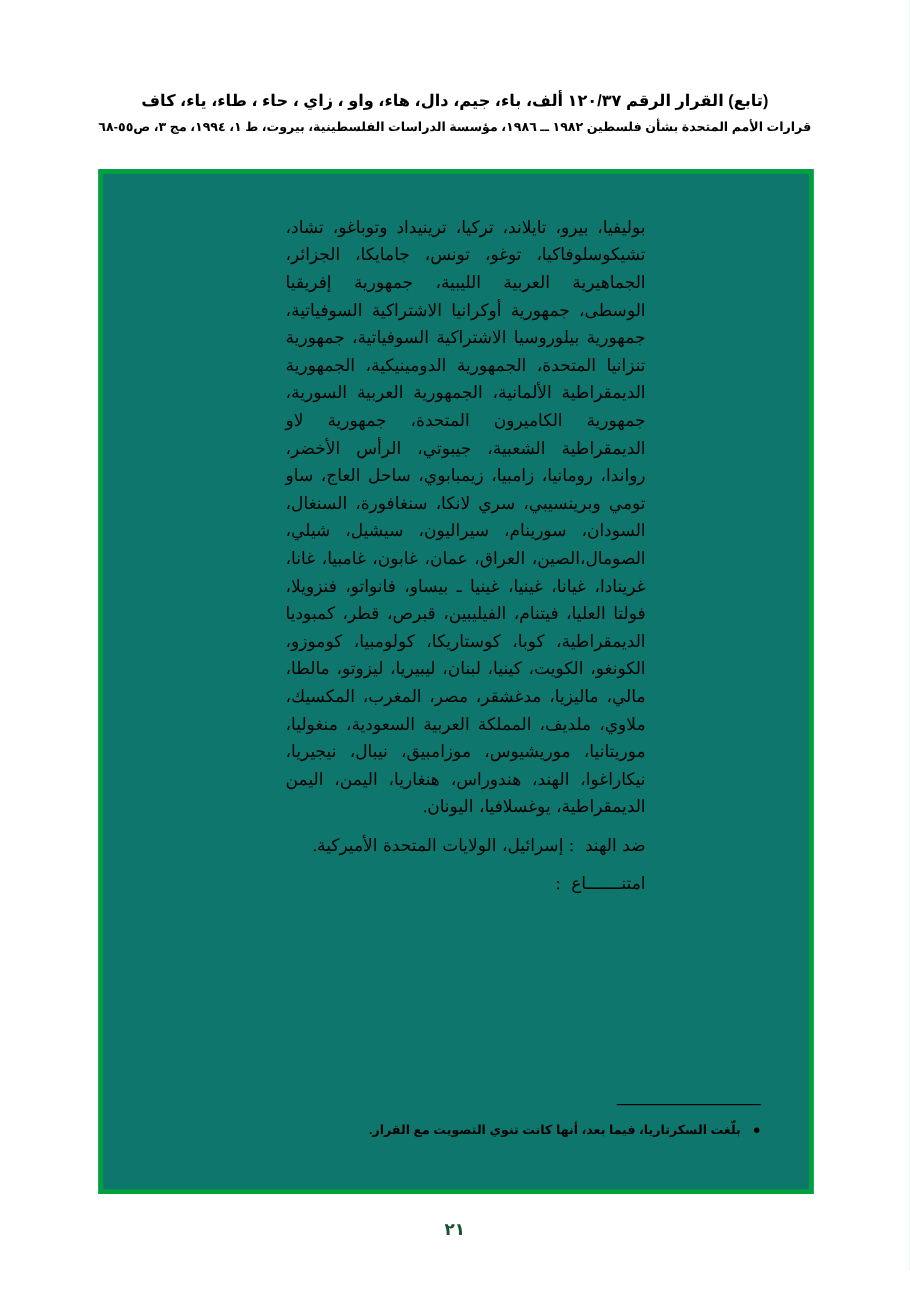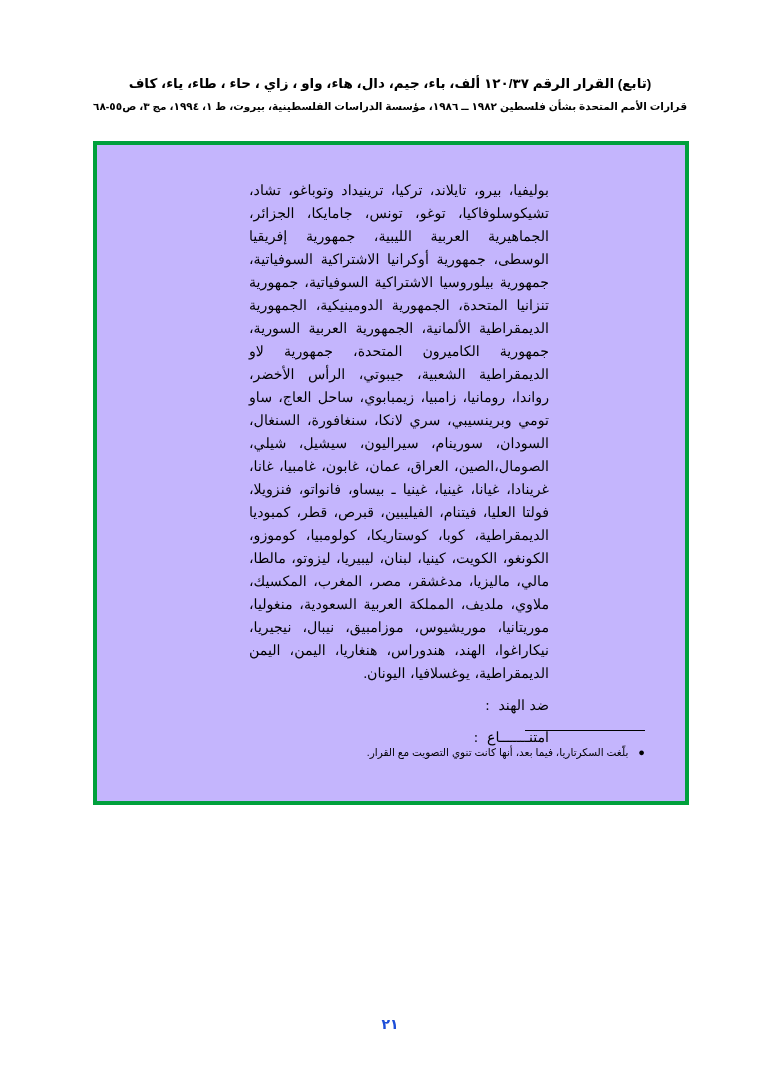--- a/index.html
+++ b/index.html
@@ -12,21 +12,20 @@
     height: 1078px;
     position: relative;
     font-family: "Liberation Serif", "DejaVu Serif", serif;
     color: #000000;
     overflow: hidden;
   }
   .page {
     position: absolute;
     inset: 0;
     background: #ffffff;
-    margin-left: 11px;
   }
   
   .header {
     position: absolute;
     top: 74px;
     left: 0;
     width: 758px;
     text-align: center;
     direction: rtl;
   }
@@ -45,24 +44,24 @@
     color: #000;
     margin-top: 5px;
     line-height: 1.5;
   }
   
   .frame {
     position: absolute;
     top: 141px;
     left: 82px;
     width: 596px;
-    height: 664px;
+    height: 854px;
     border: 4px solid #00a03c;
     box-sizing: border-box;
-    background: #c4b5fd;
+    background: #0f766e;
   }
   .frame-inner {
     position: absolute;
     inset: 0;
     padding: 34px 40px 20px 40px;
     box-sizing: border-box;
   }
   
   .body-col {
     width: 300px;
@@ -140,33 +139,34 @@
   }
   .footnote .bullet {
     flex: 0 0 auto;
     font-size: 11px;
     padding-left: 10px;
     line-height: 1.3;
   }
   .footnote .fn-text {
     flex: 1 1 auto;
     text-align: right;
+    font-weight: bold;
   }
   
   .page-number {
     position: absolute;
     top: 1016px;
     left: 0;
     width: 758px;
     text-align: center;
     font-family: "Liberation Sans", "DejaVu Sans", sans-serif;
     font-weight: bold;
     font-size: 14px;
     letter-spacing: 2px;
-    color: #1d4ed8;
+    color: #14532d;
   }
 </style>
 </head>
 <body>
 
 <div class="page">
 
   <div class="header">
     <div class="hdr-line1">(تابع) القرار الرقم ١٢٠/٣٧ ألف، باء، جيم، دال، هاء، واو ، زاي ، حاء ، طاء، ياء، كاف</div>
     <div class="hdr-line2">قرارات الأمم المتحدة بشأن فلسطين ١٩٨٢ ــ ١٩٨٦، مؤسسة الدراسات الفلسطينية، بيروت، ط ١، ١٩٩٤، مج ٣، ص٥٥-٦٨</div>
@@ -174,20 +174,21 @@
 
   <div class="frame">
     <div class="frame-inner">
 
       <div class="body-col">
         <p class="para-countries">بوليفيا، بيرو، تايلاند، تركيا، ترينيداد وتوباغو، تشاد، تشيكوسلوفاكيا، توغو، تونس، جامايكا، الجزائر، الجماهيرية العربية الليبية، جمهورية إفريقيا الوسطى، جمهورية أوكرانيا الاشتراكية السوفياتية، جمهورية بيلوروسيا الاشتراكية السوفياتية، جمهورية تنزانيا المتحدة، الجمهورية الدومينيكية، الجمهورية الديمقراطية الألمانية، الجمهورية العربية السورية، جمهورية الكاميرون المتحدة، جمهورية لاو الديمقراطية الشعبية، جيبوتي، الرأس الأخضر، رواندا، رومانيا، زامبيا، زيمبابوي، ساحل العاج، ساو تومي وبرينسيبي، سري لانكا، سنغافورة، السنغال، السودان، سورينام، سيراليون، سيشيل، شيلي، الصومال،الصين، العراق، عمان، غابون، غامبيا، غانا، غرينادا، غيانا، غينيا، غينيا ـ بيساو، فانواتو، فنزويلا، فولتا العليا، فيتنام، الفيليبين، قبرص، قطر، كمبوديا الديمقراطية، كوبا، كوستاريكا، كولومبيا، كوموزو، الكونغو، الكويت، كينيا، لبنان، ليبيريا، ليزوتو، مالطا، مالي، ماليزيا، مدغشقر، مصر، المغرب، المكسيك، ملاوي، ملديف، المملكة العربية السعودية، منغوليا، موريتانيا، موريشيوس، موزامبيق، نيبال، نيجيريا، نيكاراغوا، الهند، هندوراس، هنغاريا، اليمن، اليمن الديمقراطية، يوغسلافيا، اليونان.</p>
 
         <div class="vote-row spaced-lines">
           <span class="vote-label">ضد الهند</span>
           <span class="vote-colon">:</span>
+          <span class="vote-value">إسرائيل، الولايات المتحدة الأميركية.</span>
         </div>
 
         <div class="vote-row">
           <span class="vote-label">امتنـــــــاع</span>
           <span class="vote-colon">:</span>
         </div>
       </div>
 
       <div class="footnote-wrap">
         <div class="rule-holder">

